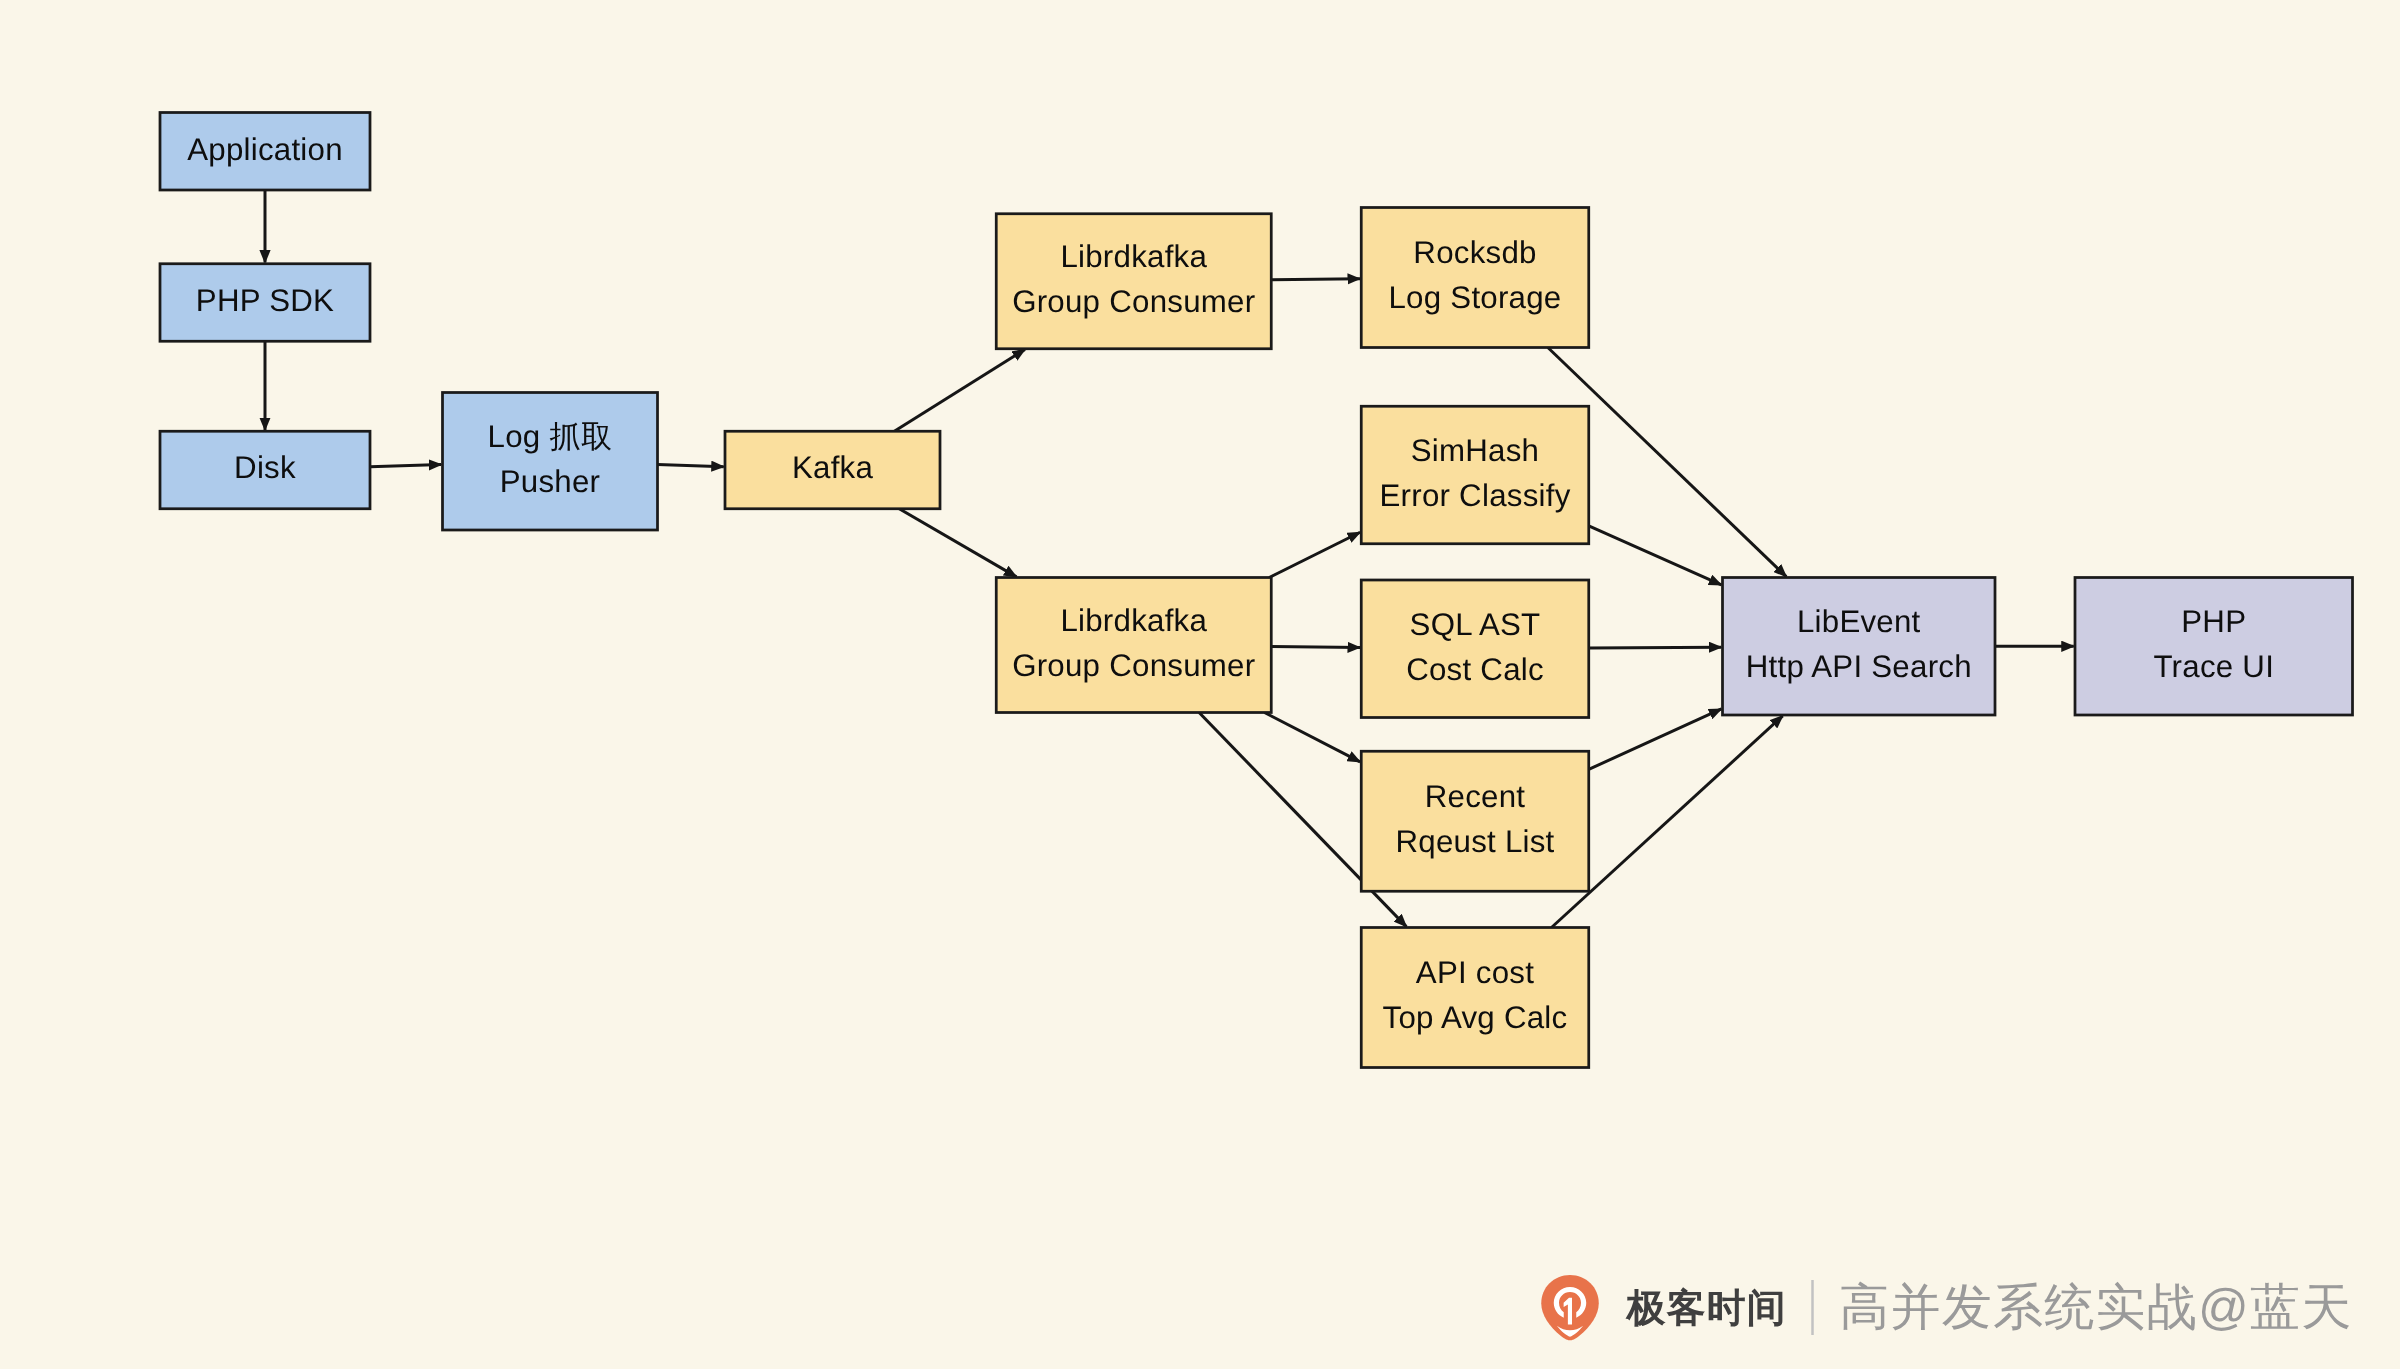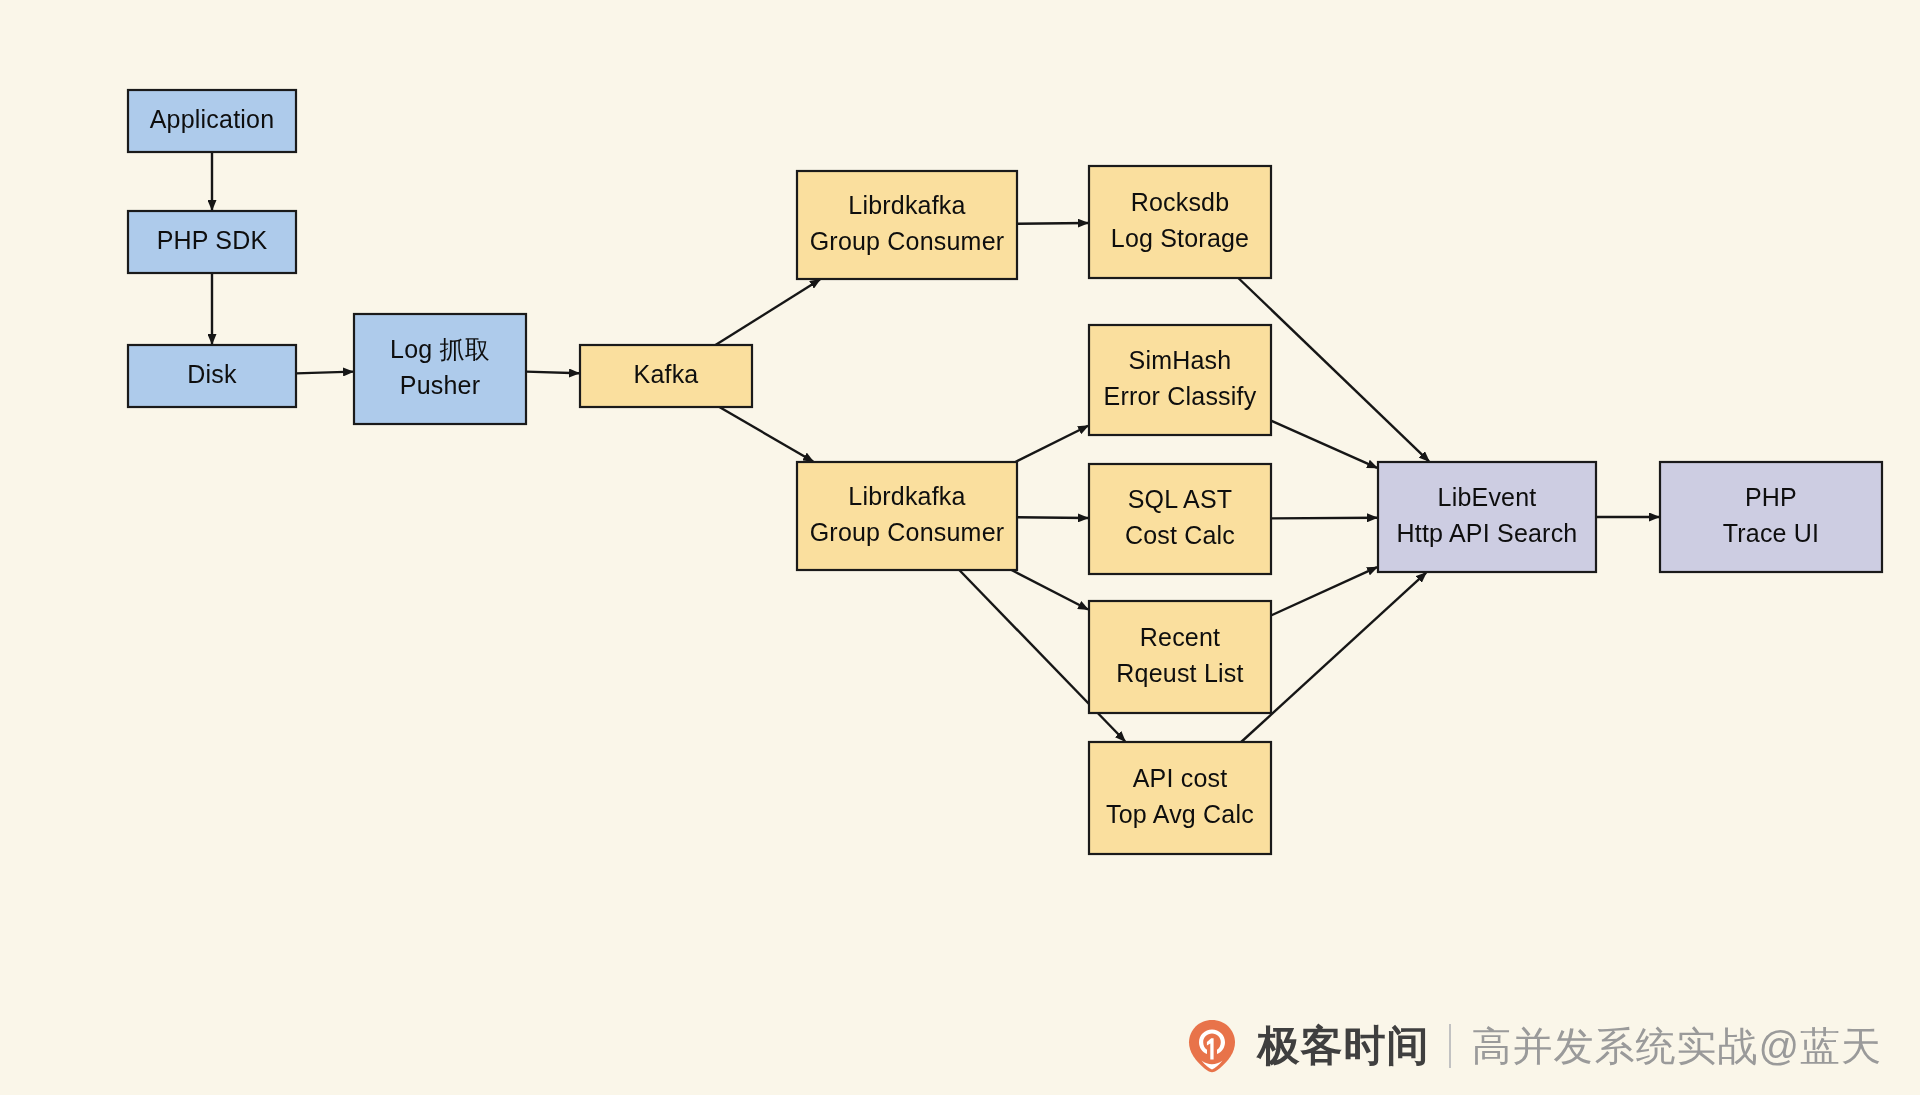--- a/index.html
+++ b/index.html
@@ -56,21 +56,21 @@
     align-items: center;
     height: 62px;
   }
   #wm-logo {
     width: 48px;
     height: 54px;
     margin-right: 9px;
     flex: 0 0 auto;
   }
   #wm-brand {
-    font-size: 42px;
+    font-size: 31px;
     color: #3f3f3f;
     font-weight: bold;
     letter-spacing: 1px;
     line-height: 1;
     font-family: "Liberation Sans", "DejaVu Sans", sans-serif;
     margin-left: 12px;
   }
   #wm-divider {
     width: 2px;
     height: 44px;

